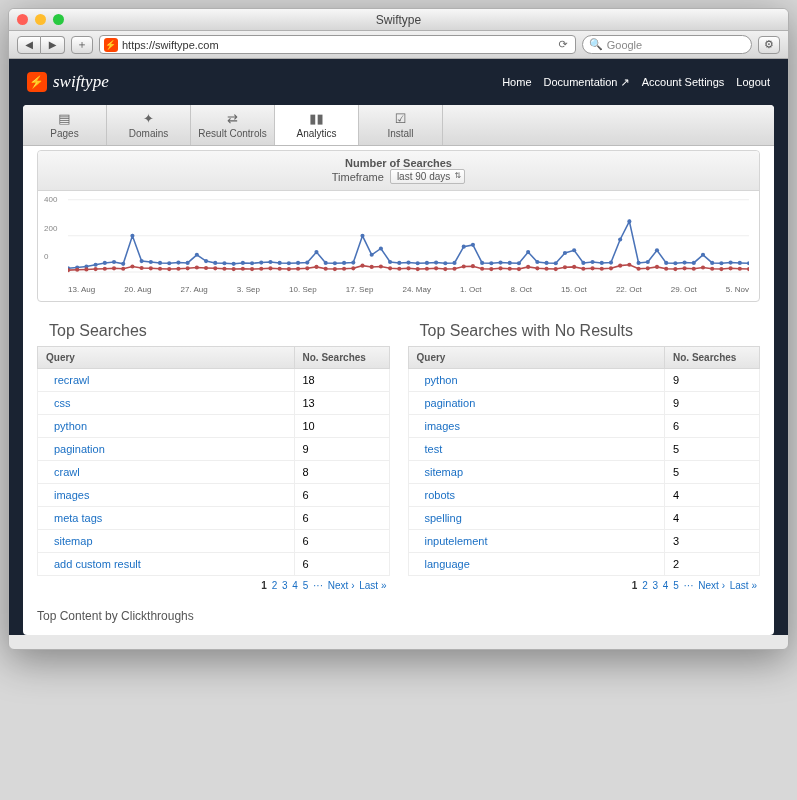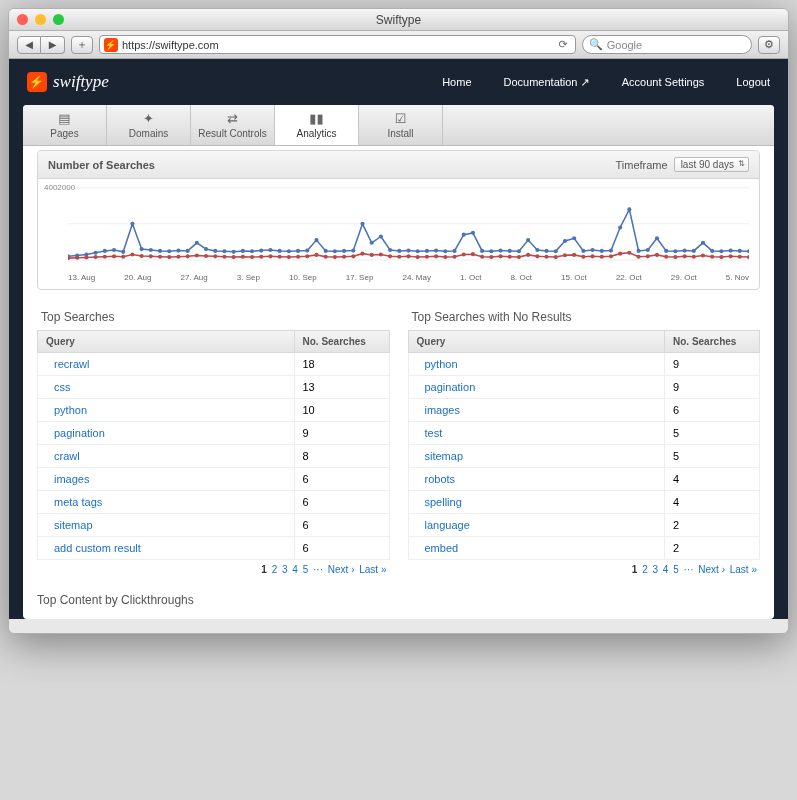--- a/index.html
+++ b/index.html
@@ -18,42 +18,42 @@
   .pill-btn { width:22px; height:18px; background:linear-gradient(#fff,#ddd); border:1px solid #999; border-radius:4px; font-size:11px; display:flex;align-items:center;justify-content:center; color:#555;}
   .url-bar { flex:1; height:19px; background:#fff; border:1px solid #999; border-radius:4px; display:flex; align-items:center; padding:0 4px; gap:4px; font-size:11px; color:#333;}
   .favicon { width:14px; height:14px; background:#ff4500; border-radius:3px; display:flex;align-items:center;justify-content:center;color:#fff;font-size:9px;font-weight:bold;}
   .reload-btn { width:16px; font-size:11px; color:#666; text-align:center; cursor:pointer;}
   .search-bar { width:170px; height:19px; background:#fff; border:1px solid #999; border-radius:10px; display:flex; align-items:center; padding:0 6px; gap:4px; font-size:11px; color:#888;}
   .app-bg { background: #1a2332; padding: 0; }
   .app-header { height:46px; display:flex; align-items:center; padding:0 18px; justify-content:space-between; }
   .logo { display:flex; align-items:center; gap:6px; }
   .logo-badge { width:20px; height:20px; background:#ff4500; border-radius:4px; display:flex;align-items:center;justify-content:center;color:#fff;font-size:12px;font-weight:bold;}
   .logo-text { color:#fff; font-size:17px; font-family: Georgia, serif; font-style: italic; }
-  .top-nav { display:flex; gap:32px; font-size:11px; color:#fff;justify-content:flex-end; }
+  .top-nav { display:flex; gap:12px; font-size:11px; color:#fff;justify-content:flex-end; }
   .top-nav a { color:#fff; text-decoration:none; cursor:pointer;}
   .content-card { background:#fff; margin:0 14px 14px 14px; border-radius:4px; }
   .tabstrip { display:flex; background:linear-gradient(#f4f4f4,#d9d9d9); border-bottom:1px solid #bbb; border-radius:4px 4px 0 0; }
   .tab { width:84px; height:40px; display:flex; flex-direction:column; align-items:center; justify-content:center; gap:2px; font-size:10px; color:#555; border-right:1px solid #c5c5c5; cursor:pointer;}
   .tab.active { background:#fff; color:#333; }
   .tab-icon { font-size:13px; color:#666; }
   .stats-row { display:flex; gap:60px; padding:12px 18px; }
   .stat .num { font-size:20px; font-weight:bold; color:#222; }
   .stat .lbl { font-size:9px; color:#888; letter-spacing:0.5px; }
   .chart-panel { margin:4px 14px 14px 14px; border:1px solid #d5d5d5; border-radius:4px; }
-  .chart-head { background:linear-gradient(#f7f7f7,#e7e7e7); border-bottom:1px solid #d5d5d5; padding:6px 10px; display:flex; justify-content:space-between; align-items:center; font-size:11px; font-weight:bold; color:#555; border-radius:4px 4px 0 0;}
+  .chart-head { background:linear-gradient(#f7f7f7,#e7e7e7); border-bottom:1px solid #d5d5d5; padding:6px 10px; display:flex; justify-content:space-between; align-items:center; font-size:11px; font-weight:bold; color:#555; border-radius:4px 4px 0 0;flex-direction:column;}
   .timeframe { font-weight:normal; display:flex; align-items:center; gap:6px;}
   .tf-select { background:linear-gradient(#fff,#eee); border:1px solid #bbb; border-radius:2px; padding:1px 14px 1px 6px; font-size:10px; position:relative; cursor:pointer;}
   .tf-select::after{content:"⇅"; position:absolute; right:3px; font-size:8px; color:#666;}
   .chart-body { height:110px; position:relative; padding:6px 10px 2px 30px; }
   .chart-svg { width:100%; height:88px; }
-  .y-labels { position:absolute; left:6px; top:4px; font-size:8px; color:#888; display:flex; flex-direction:row; justify-content:space-between; height:66px;}
+  .y-labels { position:absolute; left:6px; top:4px; font-size:8px; color:#888; display:flex; flex-direction:column; justify-content:space-between; height:66px;}
   .x-labels { display:flex; justify-content:space-between; font-size:8px; color:#666; margin-top:-4px;}
   .tables-row { display:flex; gap:18px; padding:0 14px 10px 14px; }
   .table-col { flex:1; }
-  .table-title { font-size:12px; color:#555; margin:6px 4px; }
+  .table-title { font-size:16px; color:#555; margin:6px 12px; }
   table { width:100%; border-collapse:collapse; font-size:11px; }
   thead { background:linear-gradient(#f4f4f4,#e4e4e4); }
   th { text-align:left; padding:5px 8px; color:#555; font-weight:bold; border:1px solid #d8d8d8; font-size:10px;}
   td { padding:5px 8px; border:1px solid #eee; }
   td.q a { color:#1a6fc4; text-decoration:none; cursor:pointer;padding-left:8px;}
   .pager { text-align:right; font-size:10px; color:#1a6fc4; padding:4px 2px; }
   .pager span { margin:0 1px; cursor:pointer;}
   .pager .cur { color:#333; font-weight:bold; }
   .section3 { padding:4px 14px 12px 14px; font-size:12px; color:#555;}
   .footer { padding:12px 24px; font-size:10px; color:#8995a5; }
@@ -402,25 +402,25 @@
                 </tr>
                 <tr>
                   <td class="q"><a>robots</a></td>
                   <td>4</td>
                 </tr>
                 <tr>
                   <td class="q"><a>spelling</a></td>
                   <td>4</td>
                 </tr>
                 <tr>
+                  <td class="q"><a>inputelement</a></td>
+                  <td>3</td>
+                </tr>
+                <tr>
                   <td class="q"><a>language</a></td>
-                  <td>2</td>
-                </tr>
-                <tr>
-                  <td class="q"><a>embed</a></td>
                   <td>2</td>
                 </tr>
               </tbody>
           </table>
           <div class="pager" id="pager2"><span class="cur">1</span> <span>2</span> <span>3</span> <span>4</span> <span>5</span> <span>···</span> <span>Next ›</span> <span>Last »</span> </div>
         </div>
       </div>
 
       <div class="section3">Top Content by Clickthroughs</div>
     </div>

